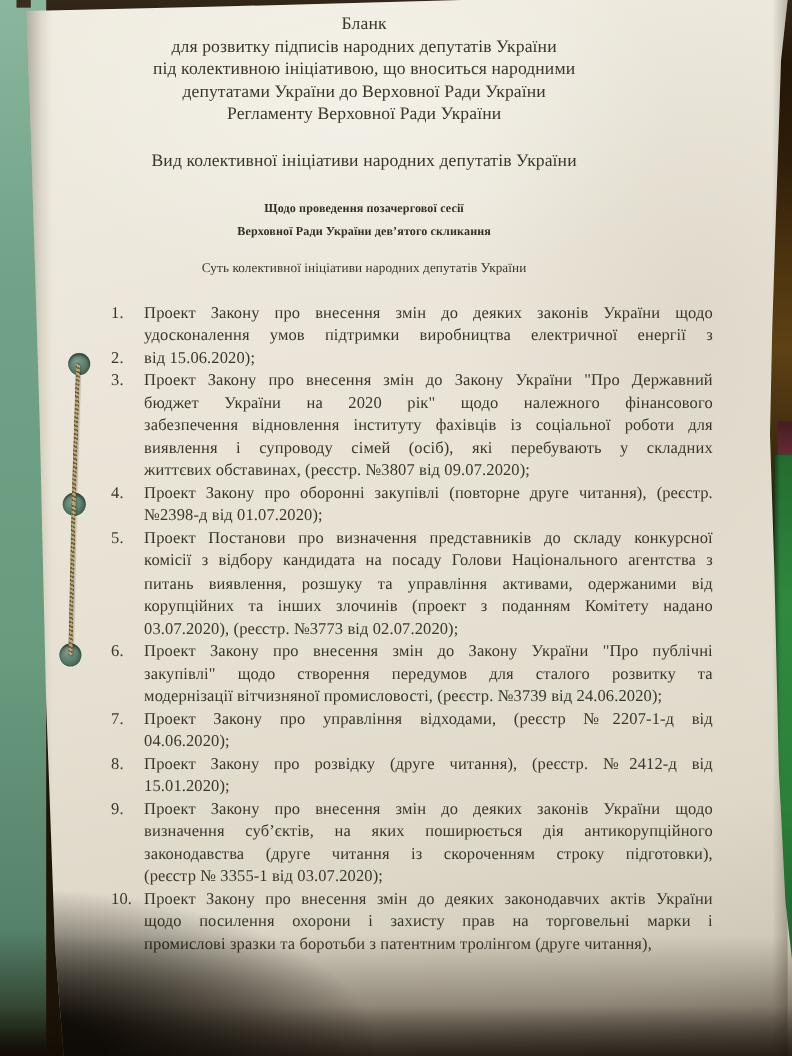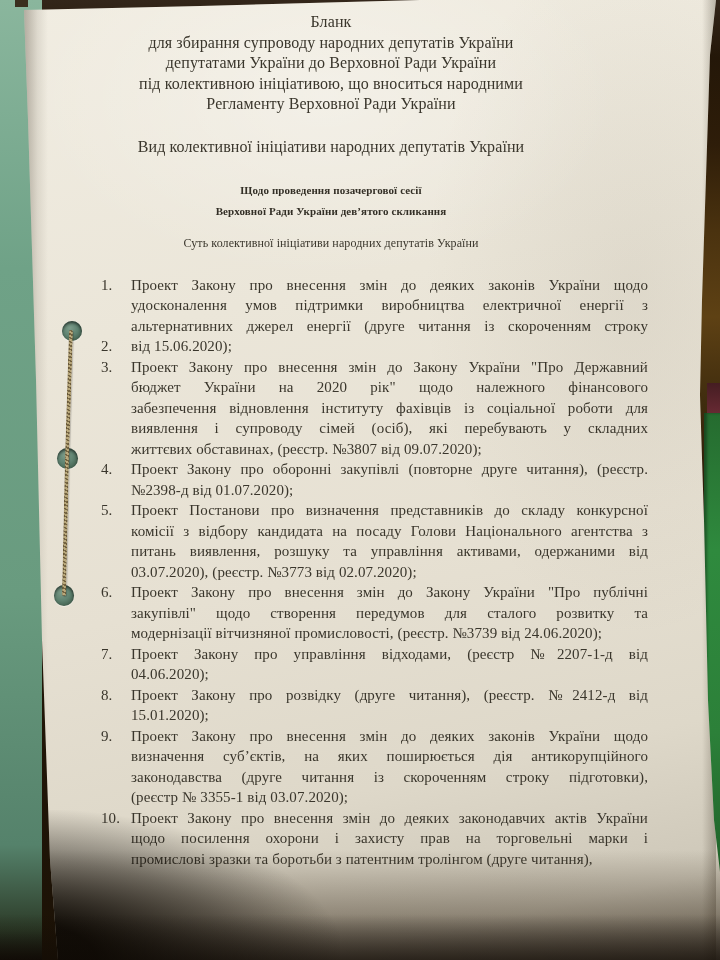--- a/index.html
+++ b/index.html
@@ -95,42 +95,41 @@
     <div class="hole hole1"></div>
     <div class="hole hole2"></div>
     <div class="hole hole3"></div>
     <div class="twine twine1"></div>
     <div class="twine twine2"></div>
 
     <div class="content">
 
       <div class="center-block hdr">
         <div>Бланк</div>
-        <div>для збирання супроводу народних депутатів України</div>
+        <div>для розвитку підписів народних депутатів України</div>
+        <div>під колективною ініціативою, що вноситься народними</div>
         <div>депутатами України до Верховної Ради України</div>
-        <div>під колективною ініціативою, що вноситься народними</div>
         <div>Регламенту Верховної Ради України</div>
       </div>
 
       <div class="center-block type-label">Вид колективної ініціативи народних депутатів України</div>
 
       <div class="center-block init-title">
         <div>Щодо проведення позачергової сесії</div>
         <div>Верховної Ради України дев’ятого скликання</div>
       </div>
 
       <div class="center-block essence">Суть колективної ініціативи народних депутатів України</div>
 
       <div class="list">
   <div class="item">
     <span class="num">1.</span>
     <div class="lines">
               <div class="ln just">Проект Закону про внесення змін до деяких законів України щодо</div>
               <div class="ln just">удосконалення умов підтримки виробництва електричної енергії з</div>
-              <div class="ln just">альтернативних джерел енергії (друге читання із скороченням строку</div>
             </div>
   </div>
 
   <div class="item">
     <span class="num">2.</span>
     <div class="lines">
               <div class="ln">від 15.06.2020);</div>
             </div>
   </div>
 
@@ -152,20 +151,21 @@
               <div class="ln">№2398-д від 01.07.2020);</div>
             </div>
   </div>
 
   <div class="item">
     <span class="num">5.</span>
     <div class="lines">
               <div class="ln just">Проект Постанови про визначення представників до складу конкурсної</div>
               <div class="ln just">комісії з відбору кандидата на посаду Голови Національного агентства з</div>
               <div class="ln just">питань виявлення, розшуку та управління активами, одержаними від</div>
+              <div class="ln just">корупційних та інших злочинів (проект з поданням Комітету надано</div>
               <div class="ln">03.07.2020), (реєстр. №3773 від 02.07.2020);</div>
             </div>
   </div>
 
   <div class="item">
     <span class="num">6.</span>
     <div class="lines">
               <div class="ln just">Проект Закону про внесення змін до Закону України "Про публічні</div>
               <div class="ln just">закупівлі" щодо створення передумов для сталого розвитку та</div>
               <div class="ln">модернізації вітчизняної промисловості, (реєстр. №3739 від 24.06.2020);</div>

